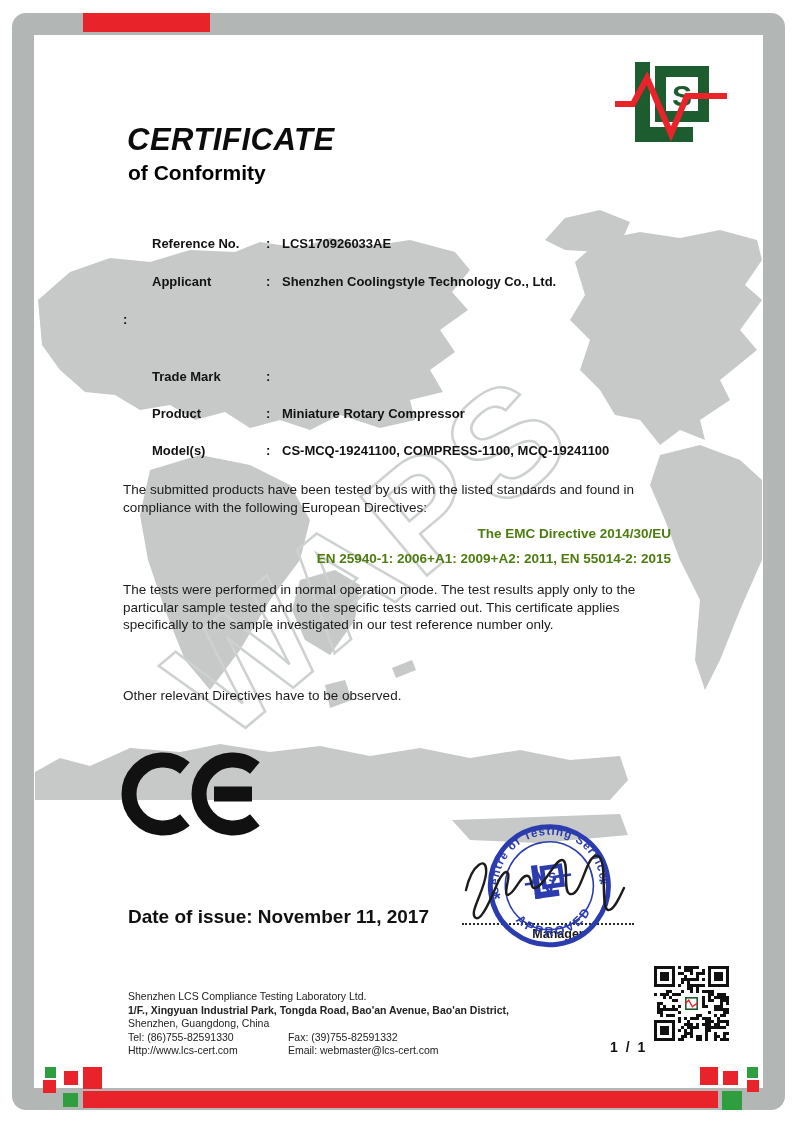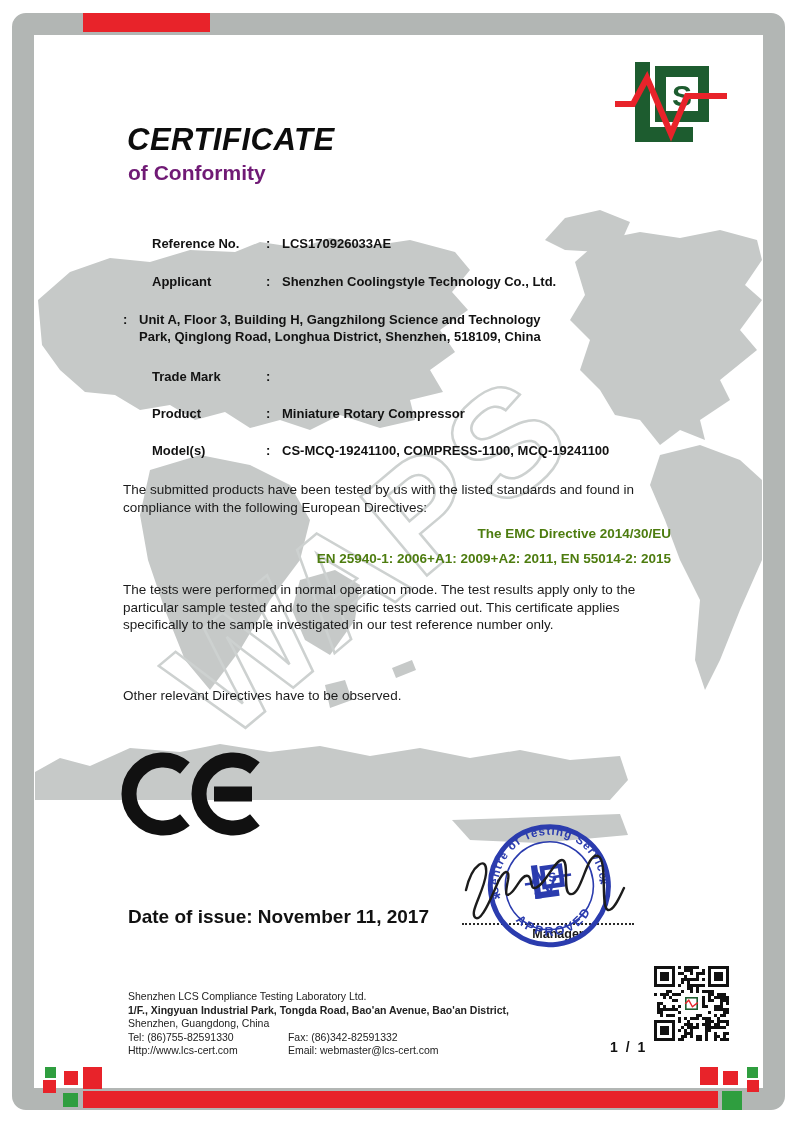--- a/index.html
+++ b/index.html
@@ -18,21 +18,21 @@
   }
   
   .accent{position:absolute; z-index:3;}
   .red{background:#e8232a;} .green{background:#2f9e3f;}
   .bar-top{left:83px; top:13px; width:127px; height:19px;}
   .bar-bottom{left:83px; top:1091px; width:635px; height:17px;}
   
   .content{z-index:4;}
   .content > *{position:absolute;}
   .title{left:127px; top:122px; font-size:31px; font-weight:800; letter-spacing:0.5px; color:#0d0d0d;font-style:italic;}
-  .subtitle{left:128px; top:161px; font-size:21px; font-weight:700; color:#701a75;}
+  .subtitle{left:128px; top:161px; font-size:21px; font-weight:700; color:#000000;}
   .logo-main{left:615px; top:58px; width:115px; height:88px;}
   .field{left:123px; display:flex; font-size:13px; font-weight:700; line-height:17px; color:#121212;}
   .flabel{width:114px; flex:none;padding-left:29px;}
   .fcolon{width:16px; flex:none;}
   .fvalue{width:432px;}
   .para{left:123px; width:548px; font-size:13.5px; line-height:17.5px; color:#1b1b1b;}
   .para.bold{font-weight:700; color:#4d7c0f;text-align:right;}
   .ce-mark{left:121px; top:747px;}
   .date-line{left:128px; top:906px; font-size:19px; font-weight:700; color:#111;}
   
@@ -103,21 +103,20 @@
       <span class="fcolon">:</span>
       <span class="fvalue">LCS170926033AE</span>
     </div>
     <div class="field" style="top:273px">
       <span class="flabel">Applicant</span>
       <span class="fcolon">:</span>
       <span class="fvalue">Shenzhen Coolingstyle Technology Co., Ltd.</span>
     </div>
     <div class="field" style="top:311px">
       <span class="fcolon">:</span>
-      <span class="fvalue">Unit A, Floor 3, Building H, Gangzhilong Science and Technology Park, Qinglong Road, Longhua District, Shenzhen, 518109, China</span>
     </div>
     <div class="field" style="top:368px">
       <span class="flabel">Trade Mark</span>
       <span class="fcolon">:</span>
     </div>
     <div class="field" style="top:405px">
       <span class="flabel">Product</span>
       <span class="fcolon">:</span>
       <span class="fvalue">Miniature Rotary Compressor</span>
     </div>
@@ -173,21 +172,21 @@
                  C112 30 104 62 112 64 C124 67 128 22 140 26 C150 30 142 78 150 80 C156 81 162 66 166 58" fill="none" stroke="#1c1c1c" stroke-width="2.4" stroke-linecap="round"></path>
       </svg>
     </div>
 
     <div class="footer">
       <div>Shenzhen LCS Compliance Testing Laboratory Ltd.</div>
       <div class="b">1/F., Xingyuan Industrial Park, Tongda Road, Bao'an Avenue, Bao'an District,</div>
       <div>Shenzhen, Guangdong, China</div>
       <div class="cols">
         <span>Tel: (86)755-82591330</span>
-        <span>Fax: (86)342-82591332</span>
+        <span>Fax: (39)755-82591332</span>
       </div>
       <div class="cols">
         <span>Http://www.lcs-cert.com</span>
         <span>Email: webmaster@lcs-cert.com</span>
       </div>
     </div>
 
     <svg class="qr" width="75" height="75" viewBox="0 0 75 75">
         <rect x="0" y="0" width="75" height="75" fill="#fff"></rect>
         <rect x="24" y="0" width="3" height="3" fill="#111"></rect>

